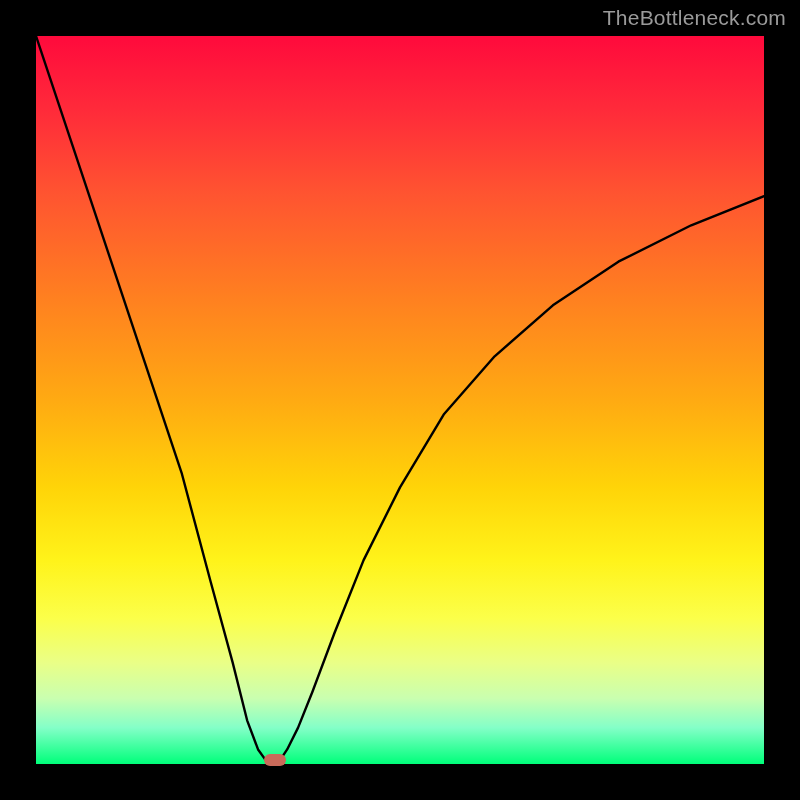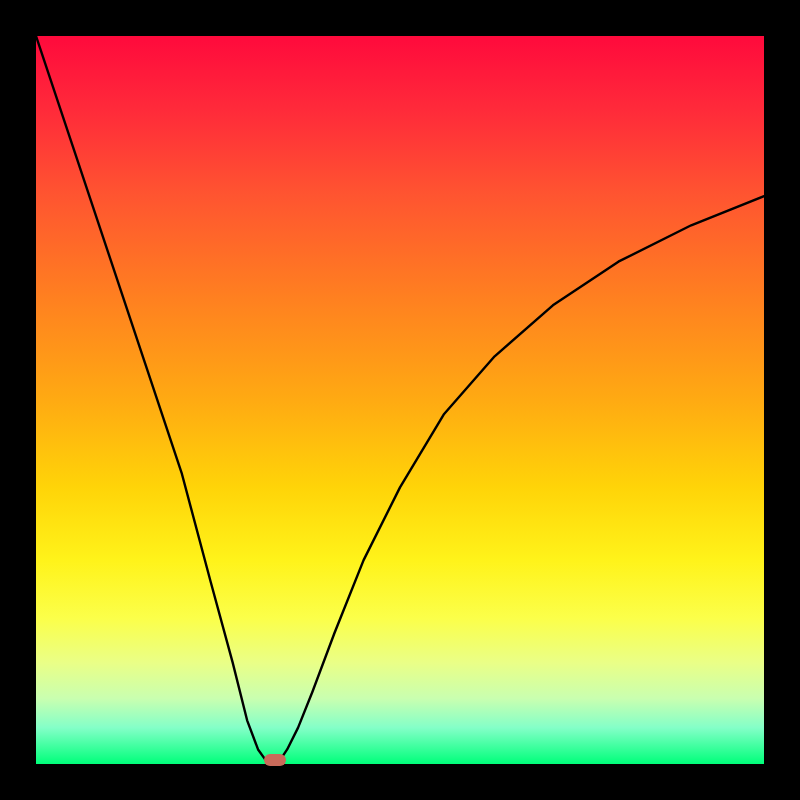--- a/index.html
+++ b/index.html
@@ -61,19 +61,20 @@
     color: #9a9a9a;
     font-family: Arial, Helvetica, sans-serif;
     font-size: 21px;
     letter-spacing: 0.2px;
   }
 </style>
 </head>
 <body>
 
 <div class="frame">
+  <div class="watermark">TheBottleneck.com</div>
   <div class="plot">
     <svg class="curve" viewBox="0 0 728 728" preserveAspectRatio="none">
       <path id="curve-path" fill="none" stroke="#000" stroke-width="2.4" stroke-linecap="round" stroke-linejoin="round" d="M0.00 0.00 L36.40 109.20 L72.80 218.40 L109.20 327.60 L145.60 436.80 L174.72 546.00 L196.56 626.08 L211.12 684.32 L222.04 713.44 L229.32 723.63 L234.42 726.91 L238.78 728.00 L238.78 728.00 L243.88 724.36 L251.16 713.44 L262.08 691.60 L276.64 655.20 L298.48 596.96 L327.60 524.16 L364.00 451.36 L407.68 378.56 L458.64 320.32 L516.88 269.36 L582.40 225.68 L655.20 189.28 L728.00 160.16"></path>
     </svg>
     <div id="marker" class="marker" style="left: 238.784px; top: 724.36px; background: rgb(201, 106, 90);"></div>
   </div>
 </div>
 
 </body></html>

